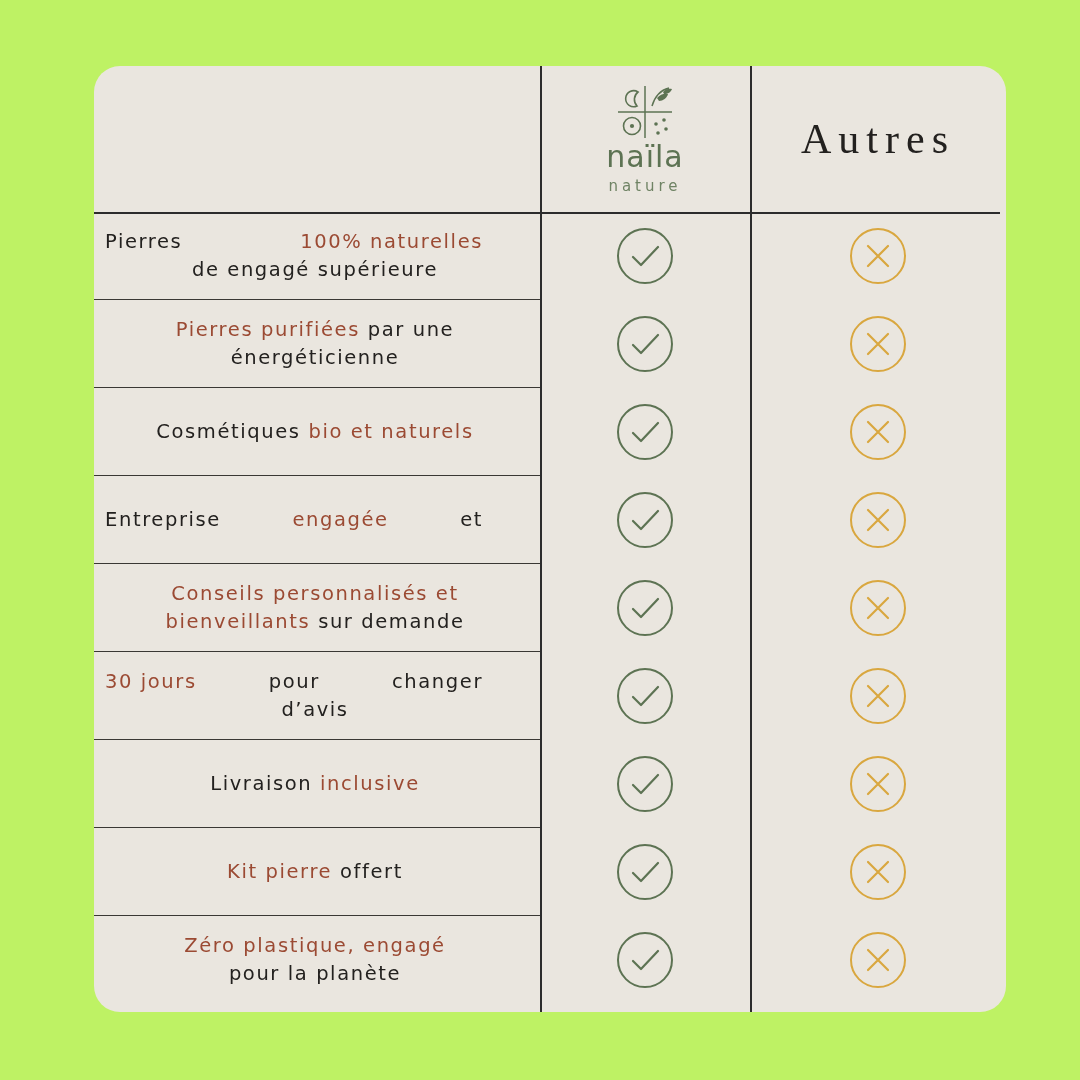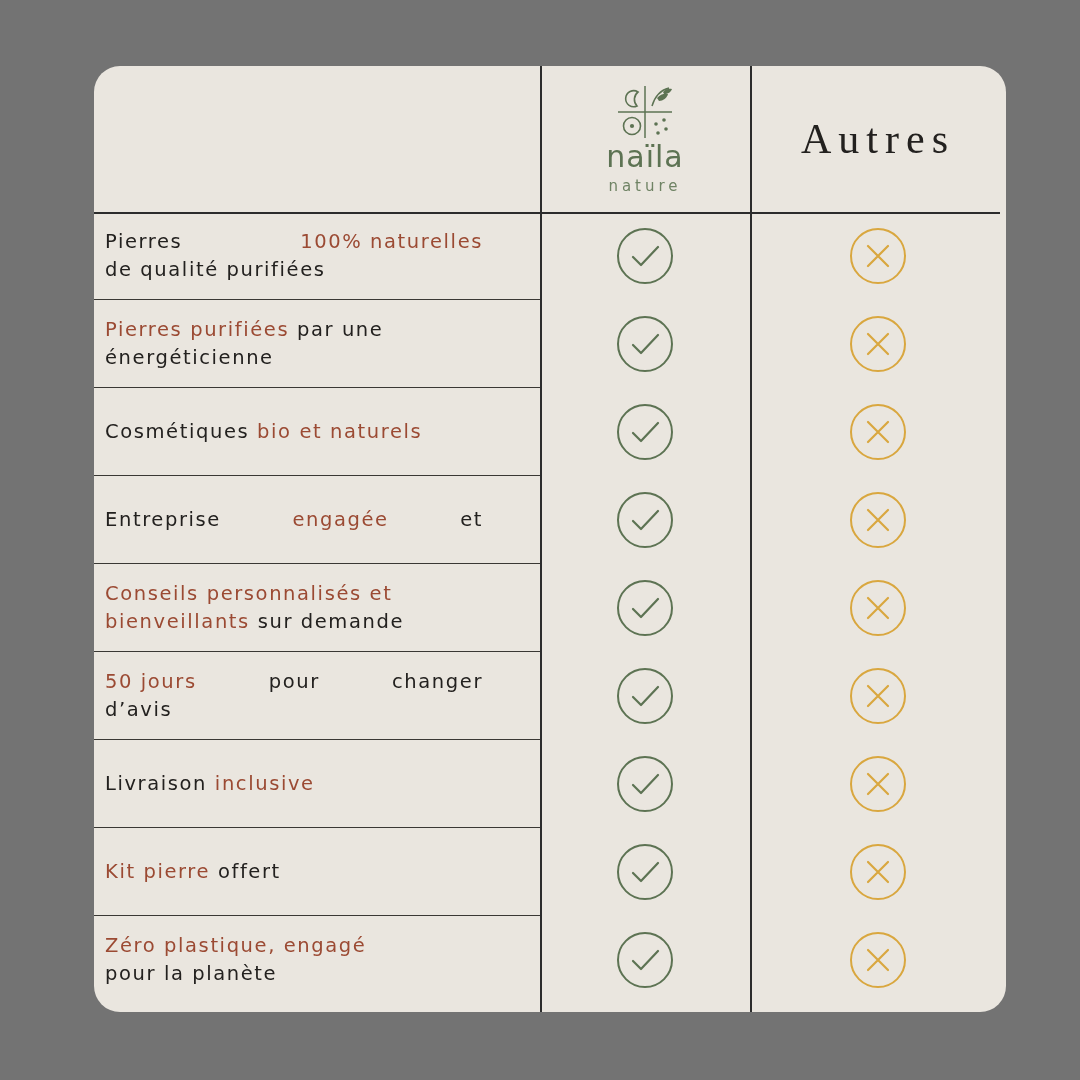--- a/index.html
+++ b/index.html
@@ -10,21 +10,21 @@
   body {
     width: 1080px;
     height: 1080px;
     font-family: "Liberation Sans", sans-serif;
     overflow: hidden;
   }
   .canvas {
     position: relative;
     width: 1080px;
     height: 1080px;
-    background: #737373;
+    background: #bef264;
   }
   .table-card {
     position: absolute;
     left: 94px;
     top: 66px;
     width: 912px;
     height: 946px;
     background: #eae6df;
     border-radius: 26px;
     overflow: hidden;
@@ -132,21 +132,21 @@
     display: flex;
     flex-direction: column;
     justify-content: center;
     font-family: "DejaVu Sans", sans-serif;
     font-size: 19.5px;
     letter-spacing: 1.6px;
     color: #23211f;
     line-height: 1.42;
   }
   .label .hl { color: #9b4a33; }
-  .label .line { display: block; white-space: nowrap; }
+  .label .line { display: block; white-space: nowrap; text-align: center; }
   .label .justified {
     display: flex;
     justify-content: space-between;
     width: 378px;
   }
   .mark-yes, .mark-no {
     position: absolute;
     top: 50%;
     transform: translateY(-50%);
     width: 58px;
@@ -197,21 +197,21 @@
     <div class="vline v2"></div>
 
     <div class="rows">
 
       <div class="row">
         <div class="label">
           <span class="line justified">
             <span>Pierres</span>
             <span class="hl">100%   naturelles</span>
           </span>
-          <span class="line">de qualité purifiées</span>
+          <span class="line">de engagé supérieure</span>
         </div>
         <span class="mark-yes">
           <svg viewBox="0 0 58 58" width="58" height="58">
               <circle cx="29" cy="29" r="27" fill="none" stroke="#5d7353" stroke-width="2"></circle>
               <path d="M17 30 L25 38 L42 20" fill="none" stroke="#5d7353" stroke-width="2.2" stroke-linecap="round" stroke-linejoin="round"></path>
             </svg>
         </span>
         <span class="mark-no">
           <svg viewBox="0 0 58 58" width="58" height="58">
               <circle cx="29" cy="29" r="27" fill="none" stroke="#d9a73f" stroke-width="2"></circle>
@@ -305,21 +305,21 @@
               <circle cx="29" cy="29" r="27" fill="none" stroke="#d9a73f" stroke-width="2"></circle>
               <path d="M19 19 L39 39 M39 19 L19 39" fill="none" stroke="#d9a73f" stroke-width="2.2" stroke-linecap="round"></path>
             </svg>
         </span>
         <div class="sep"></div>
       </div>
 
       <div class="row">
         <div class="label">
           <span class="line justified">
-            <span class="hl">50   jours</span>
+            <span class="hl">30   jours</span>
             <span>pour</span>
             <span>changer</span>
           </span>
           <span class="line">d’avis</span>
         </div>
         <span class="mark-yes">
           <svg viewBox="0 0 58 58" width="58" height="58">
               <circle cx="29" cy="29" r="27" fill="none" stroke="#5d7353" stroke-width="2"></circle>
               <path d="M17 30 L25 38 L42 20" fill="none" stroke="#5d7353" stroke-width="2.2" stroke-linecap="round" stroke-linejoin="round"></path>
             </svg>

